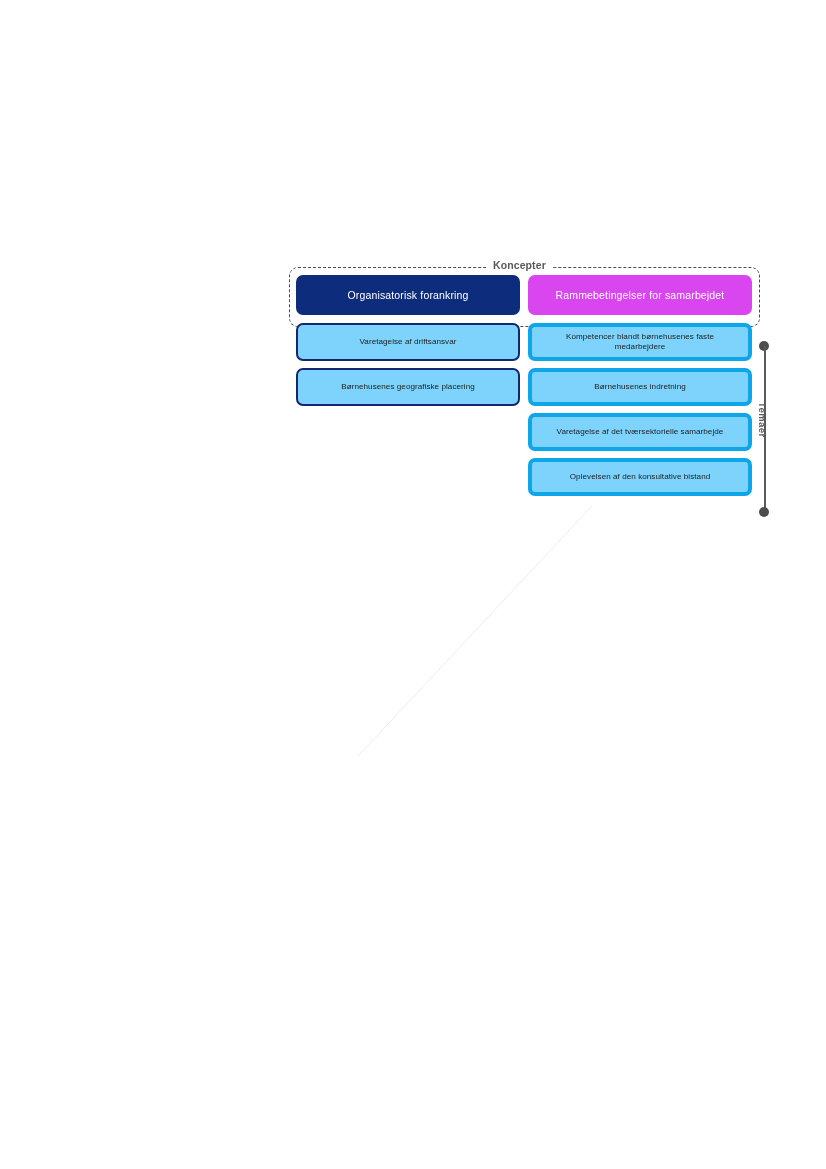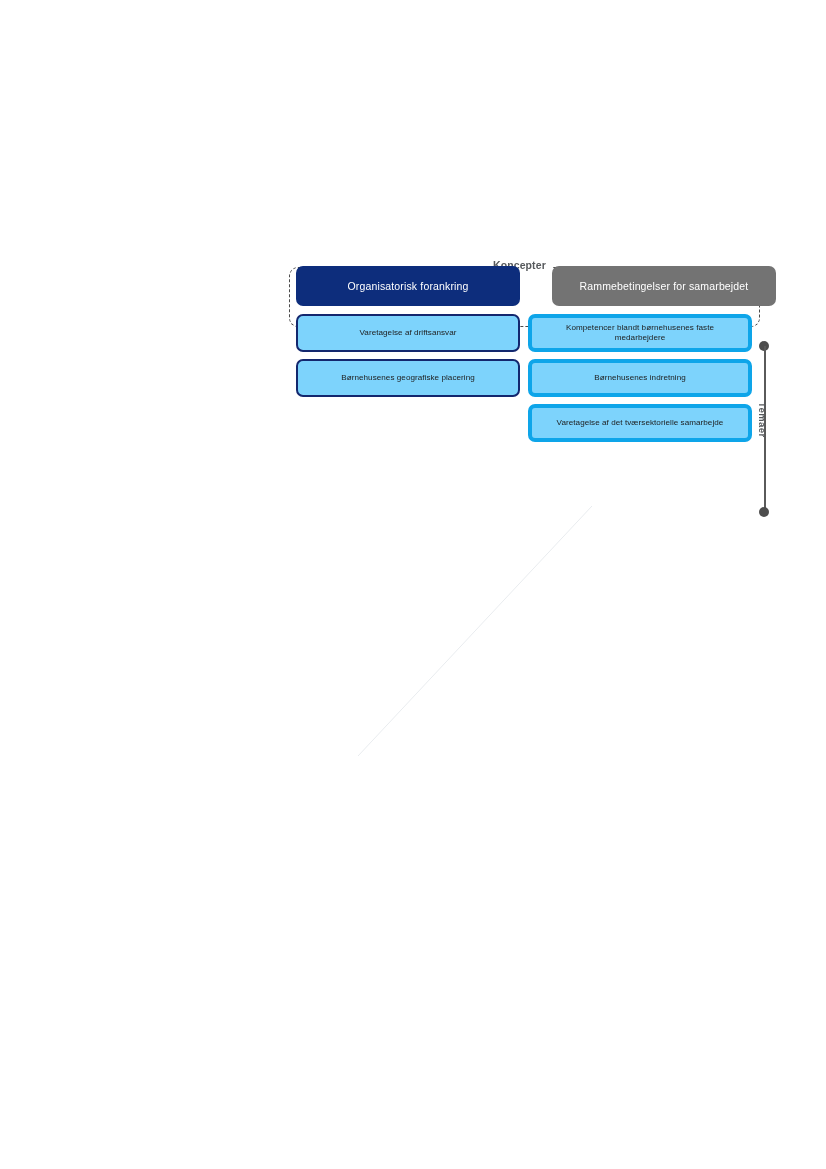--- a/index.html
+++ b/index.html
@@ -54,21 +54,21 @@
     font-size: 10.5px;
     font-weight: bold;
     color: #56595c;
     letter-spacing: 0.1px;
     white-space: nowrap;
   }
 
   
   .column {
     position: absolute;
-    top: 4px;
+    top: 13px;
     width: 224px;
   }
   #column-left  { left: 7px; }
   #column-right { left: 239px; }
 
   .node {
     box-sizing: border-box;
     width: 224px;
     border-radius: 7px;
     display: flex;
@@ -82,21 +82,21 @@
   
   .node.concept {
     height: 40px;
     margin-bottom: 8px;
     color: #ffffff;
     font-size: 10.5px;
     letter-spacing: 0.15px;
     border: none;
   }
   .node.concept.navy  { background: #0d2d7c; }
-  .node.concept.cyan  { background: #737373; margin-left: 24px; }
+  .node.concept.cyan  { background: #d946ef; }
 
   
   .node.theme {
     height: 38px;
     margin-bottom: 7px;
     background: #7dd3fc;
     font-size: 8.1px;
     color: #1d1d1d;
     letter-spacing: 0.05px;
   }
@@ -158,20 +158,21 @@
     <div class="node concept navy">Organisatorisk forankring</div>
     <div class="node theme navy">Varetagelse af driftsansvar</div>
     <div class="node theme navy">Børnehusenes geografiske placering</div>
   </div>
 
   <div id="column-right" class="column">
     <div class="node concept cyan">Rammebetingelser for samarbejdet</div>
     <div class="node theme cyan">Kompetencer blandt børnehusenes faste medarbejdere</div>
     <div class="node theme cyan">Børnehusenes indretning</div>
     <div class="node theme cyan">Varetagelse af det tværsektorielle samarbejde</div>
+    <div class="node theme cyan">Oplevelsen af den konsultative bistand</div>
   </div>
 
   <div id="temaer-bracket">
     <div id="bracket-dot-top" class="bracket-dot"></div>
     <div id="temaer-line"></div>
     <div id="bracket-dot-bottom" class="bracket-dot"></div>
     <div id="temaer-label">Temaer</div>
   </div>
 
 </div>

